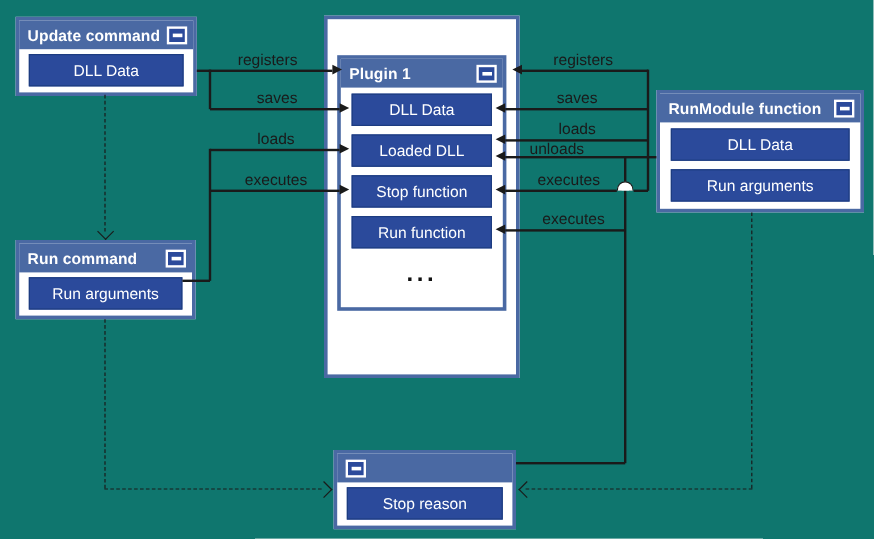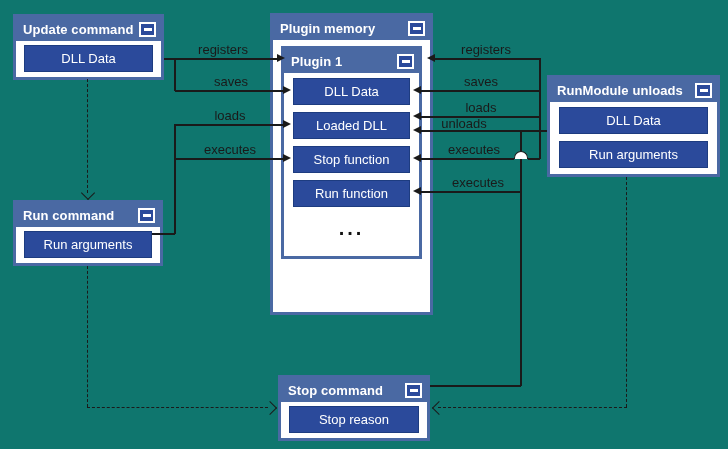--- a/index.html
+++ b/index.html
@@ -56,64 +56,59 @@
     <div class="bar">
       <span class="t">Update command</span>
       <span class="minbtn"></span>
     </div>
     <div class="body">
       <div class="node">DLL Data</div>
     </div>
   </div>
 
   <div class="win" style="left:270px;top:13px;width:163px;height:302px;">
-    <div class="bar">
-      <span class="t">Plugin memory</span>
-      <span class="minbtn"></span>
-    </div>
 
     <div class="win" style="left:8px;top:30px;width:141px;height:213px;">
       <div class="bar">
         <span class="t">Plugin 1</span>
         <span class="minbtn"></span>
       </div>
       <div class="body" style="padding:5px 9px;gap:7px;">
         <div class="node">DLL Data</div>
         <div class="node">Loaded DLL</div>
         <div class="node">Stop function</div>
         <div class="node">Run function</div>
       </div>
     </div>
     <div class="dots" style="top:207px;">...</div>
   </div>
 
   <div class="win" style="left:547px;top:75px;width:173px;">
     <div class="bar">
-      <span class="t">RunModule unloads</span>
+      <span class="t">RunModule function</span>
       <span class="minbtn"></span>
     </div>
     <div class="body" style="padding:5px 9px 6px;gap:7px;">
       <div class="node">DLL Data</div>
       <div class="node">Run arguments</div>
     </div>
   </div>
 
   <div class="win" style="left:13px;top:200px;width:150px;">
     <div class="bar">
       <span class="t">Run command</span>
       <span class="minbtn"></span>
     </div>
     <div class="body">
       <div class="node">Run arguments</div>
     </div>
   </div>
 
   <div class="win" style="left:278px;top:375px;width:152px;">
     <div class="bar">
-      <span class="t">Stop command</span>
       <span class="minbtn"></span>
     </div>
     <div class="body">
       <div class="node">Stop reason</div>
     </div>
   </div>
 
   <div class="lnh" style="left:164px;top:58px;width:113px;"></div>
   <div class="ahr" style="left:277px;top:54px;"></div>
   <div class="lbl" style="left:223px;top:42px;">registers</div>

